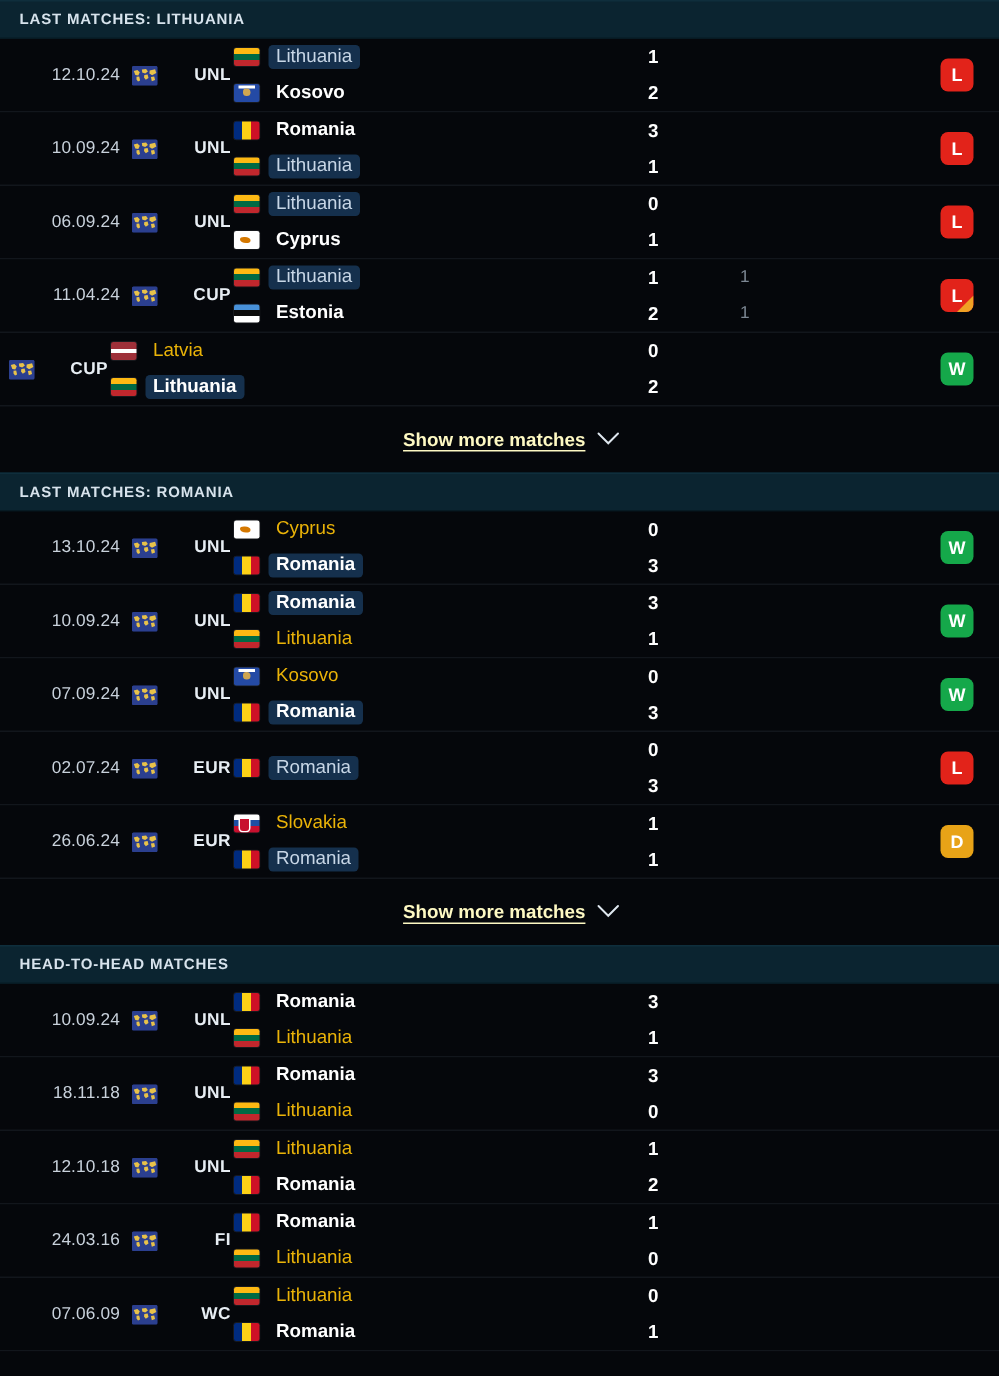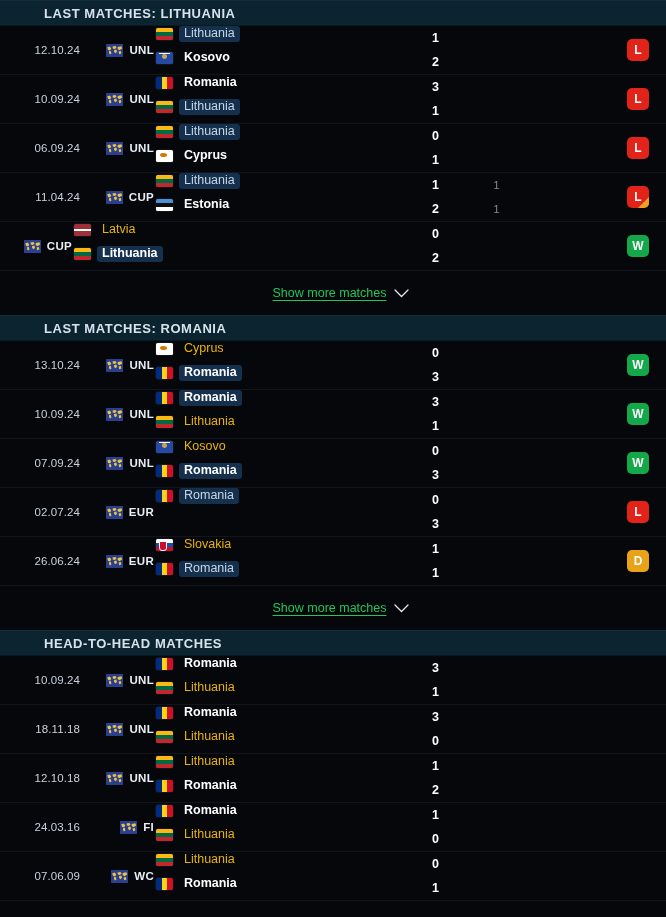--- a/index.html
+++ b/index.html
@@ -17,27 +17,26 @@
   .section-head {
     height: 26px;
     background: #0b2430;
     display: flex;
     align-items: center;
     padding: 0 0 0 13px;
     border-top: 1px solid #0f2e3c;
     border-bottom: 1px solid #071a23;
   }
   .section-head-title {
-    font-size: 13px;
+    font-size: 10px;
     font-weight: bold;
     letter-spacing: 0.55px;
     color: #d7e3ec;
     text-transform: uppercase;
     white-space: nowrap;
-    margin-left: 31px;
   }
 
   
   .match-row {
     position: relative;
     display: flex;
     align-items: stretch;
     height: 49px;
     border-bottom: 1px solid #12161c;
     background: #05070b;
@@ -57,21 +56,21 @@
     letter-spacing: 0.1px;
     white-space: nowrap;
     text-align: right;
   }
 
   .col-comp {
     width: 72px;
     flex: 0 0 72px;
     display: flex;
     align-items: center;
-    justify-content: flex-end;
+    justify-content: space-between;
     gap: 6px;
     padding-left: 6px;
   }
   .comp-icon {
     width: 17px; height: 13px;
     border-radius: 1px;
     flex: 0 0 17px;
     overflow: hidden;
     display: block;
   }
@@ -80,20 +79,21 @@
     font-weight: bold;
     color: #e7edf3;
     letter-spacing: 0.3px;
     white-space: nowrap;
   }
 
   .col-teams {
     flex: 1 1 auto;
     display: flex;
     flex-direction: column;
+    justify-content: center;
     gap: 9px;
     padding-left: 2px;
     min-width: 0;
   }
   .team-line {
     display: flex;
     align-items: center;
     gap: 7px;
     height: 15px;
   }
@@ -189,22 +189,22 @@
     height: 44px;
     display: flex;
     align-items: center;
     justify-content: center;
     gap: 8px;
     background: #05070b;
     cursor: pointer;
   }
   .show-more-label {
     font-size: 12.5px;
-    font-weight: normal;
-    color: #22c55e;
+    font-weight: bold;
+    color: #fef9c3;
     text-decoration: underline;
     text-underline-offset: 3px;
     margin-left: 16px;
   }
   .chevron { display: block; }
 
   
   .f-lt { background: linear-gradient(to bottom, #fdb913 0 33.33%, #006a44 33.33% 66.66%, #c1272d 66.66% 100%); }
   .f-ro { background: linear-gradient(to right, #002b7f 0 33.33%, #fcd116 33.33% 66.66%, #ce1126 66.66% 100%); }
   .f-nl { background: linear-gradient(to bottom, #ae1c28 0 33.33%, #ffffff 33.33% 66.66%, #21468b 66.66% 100%); }

